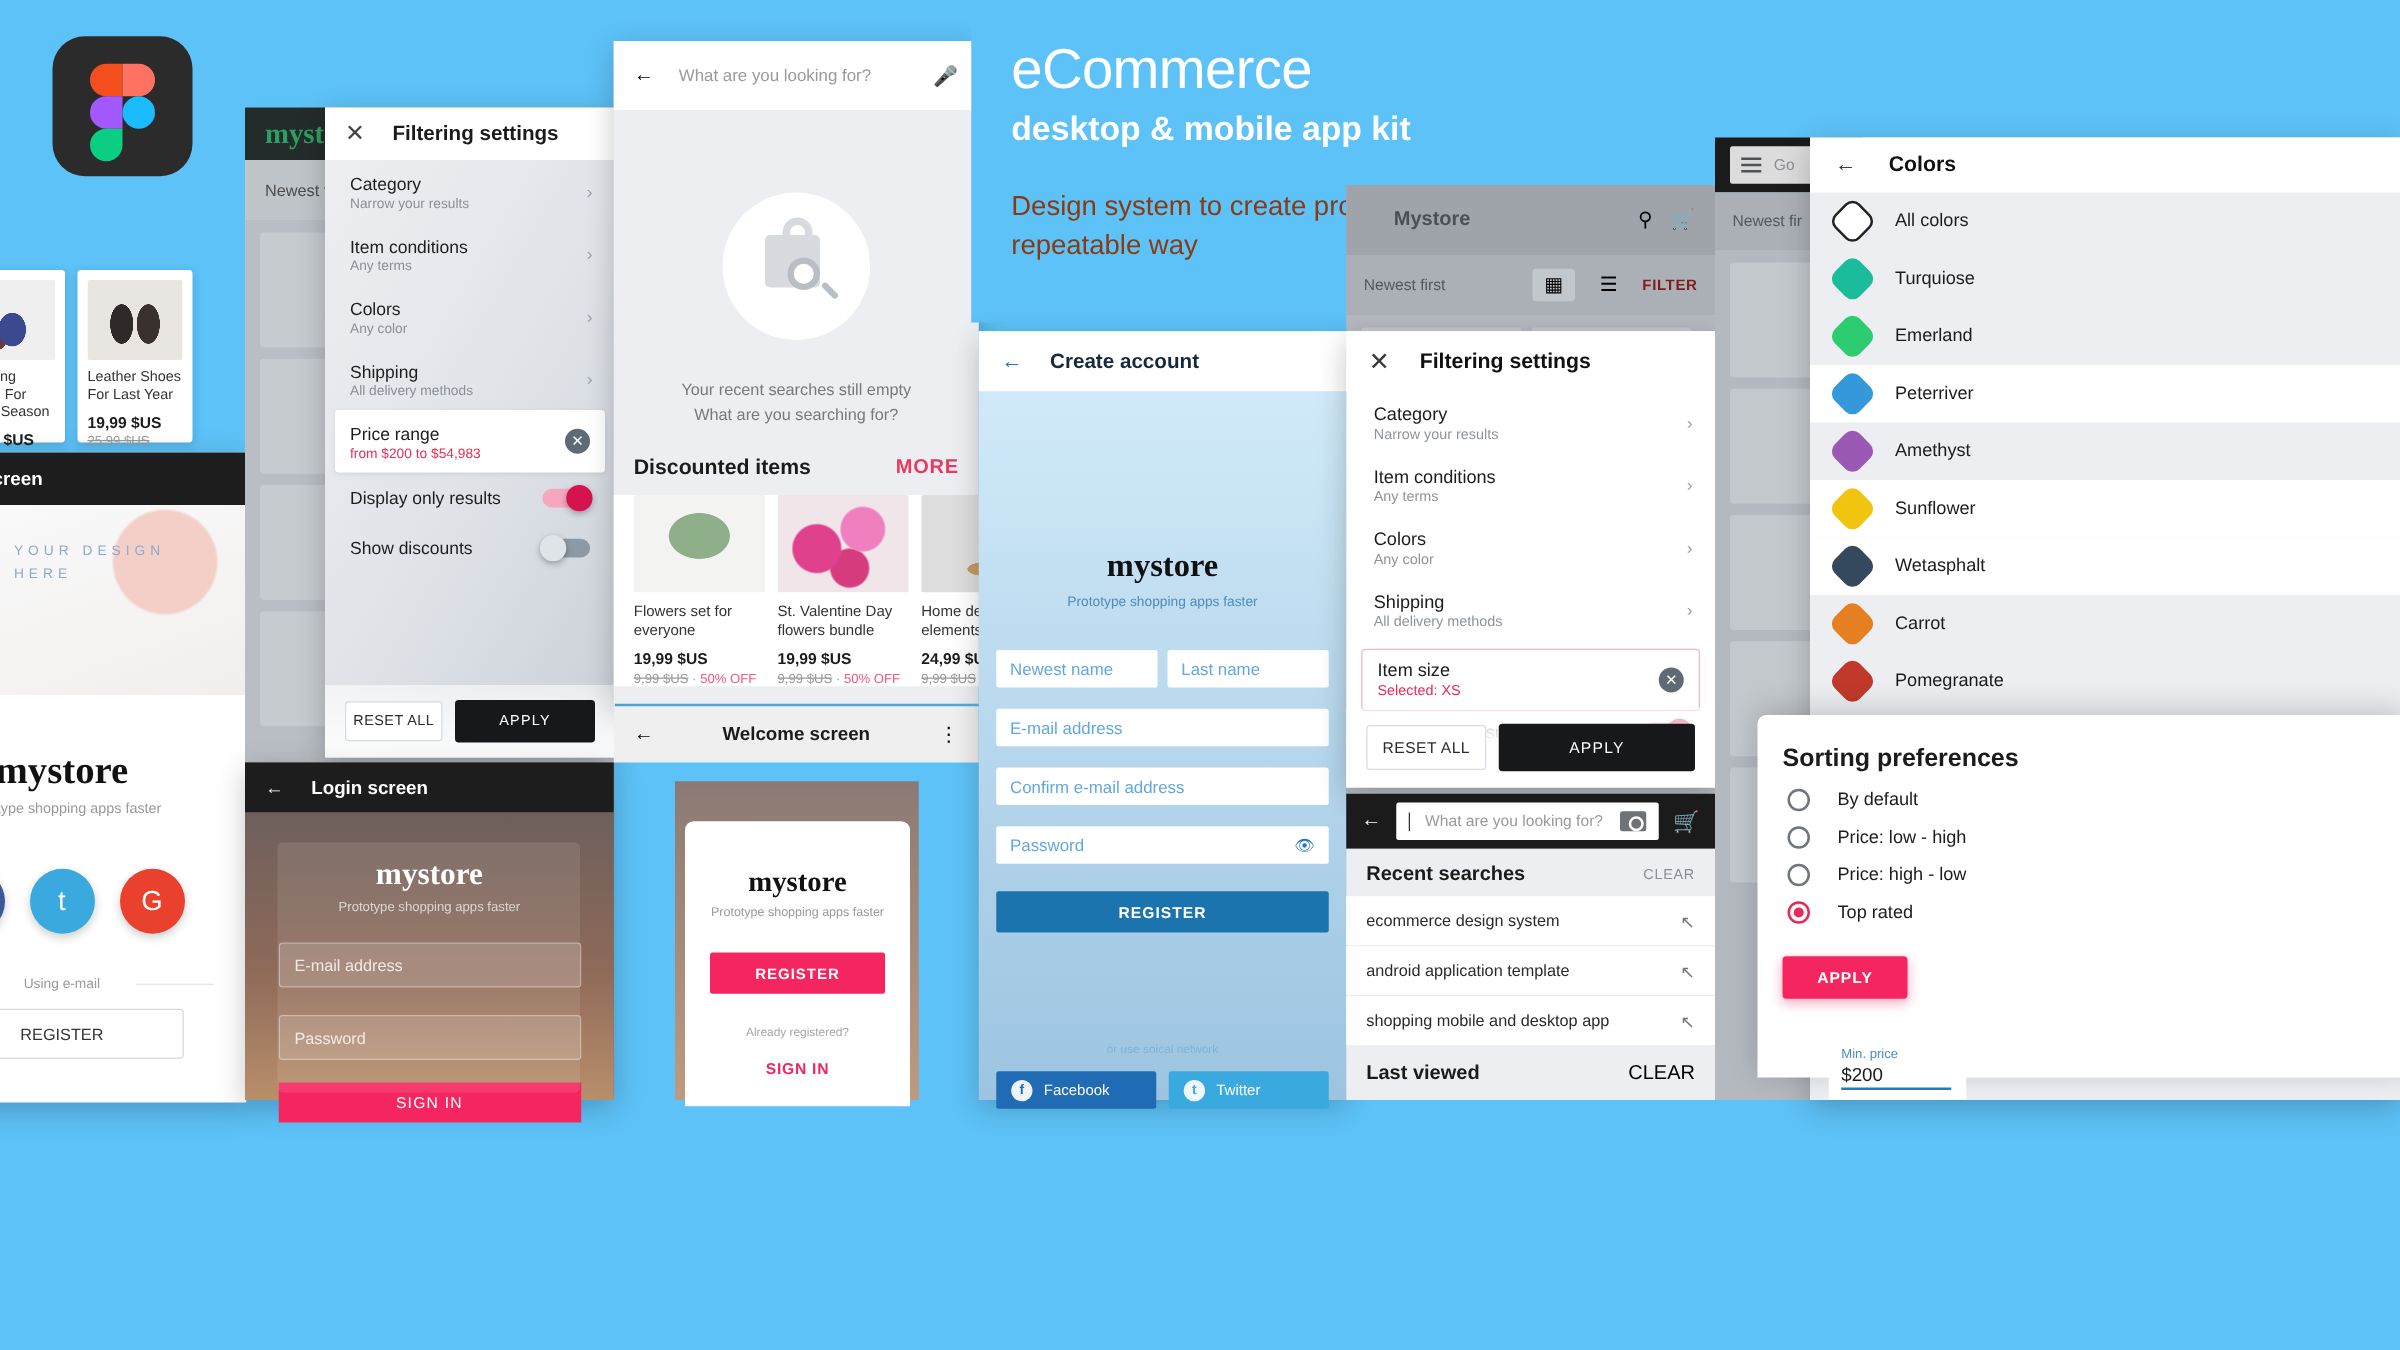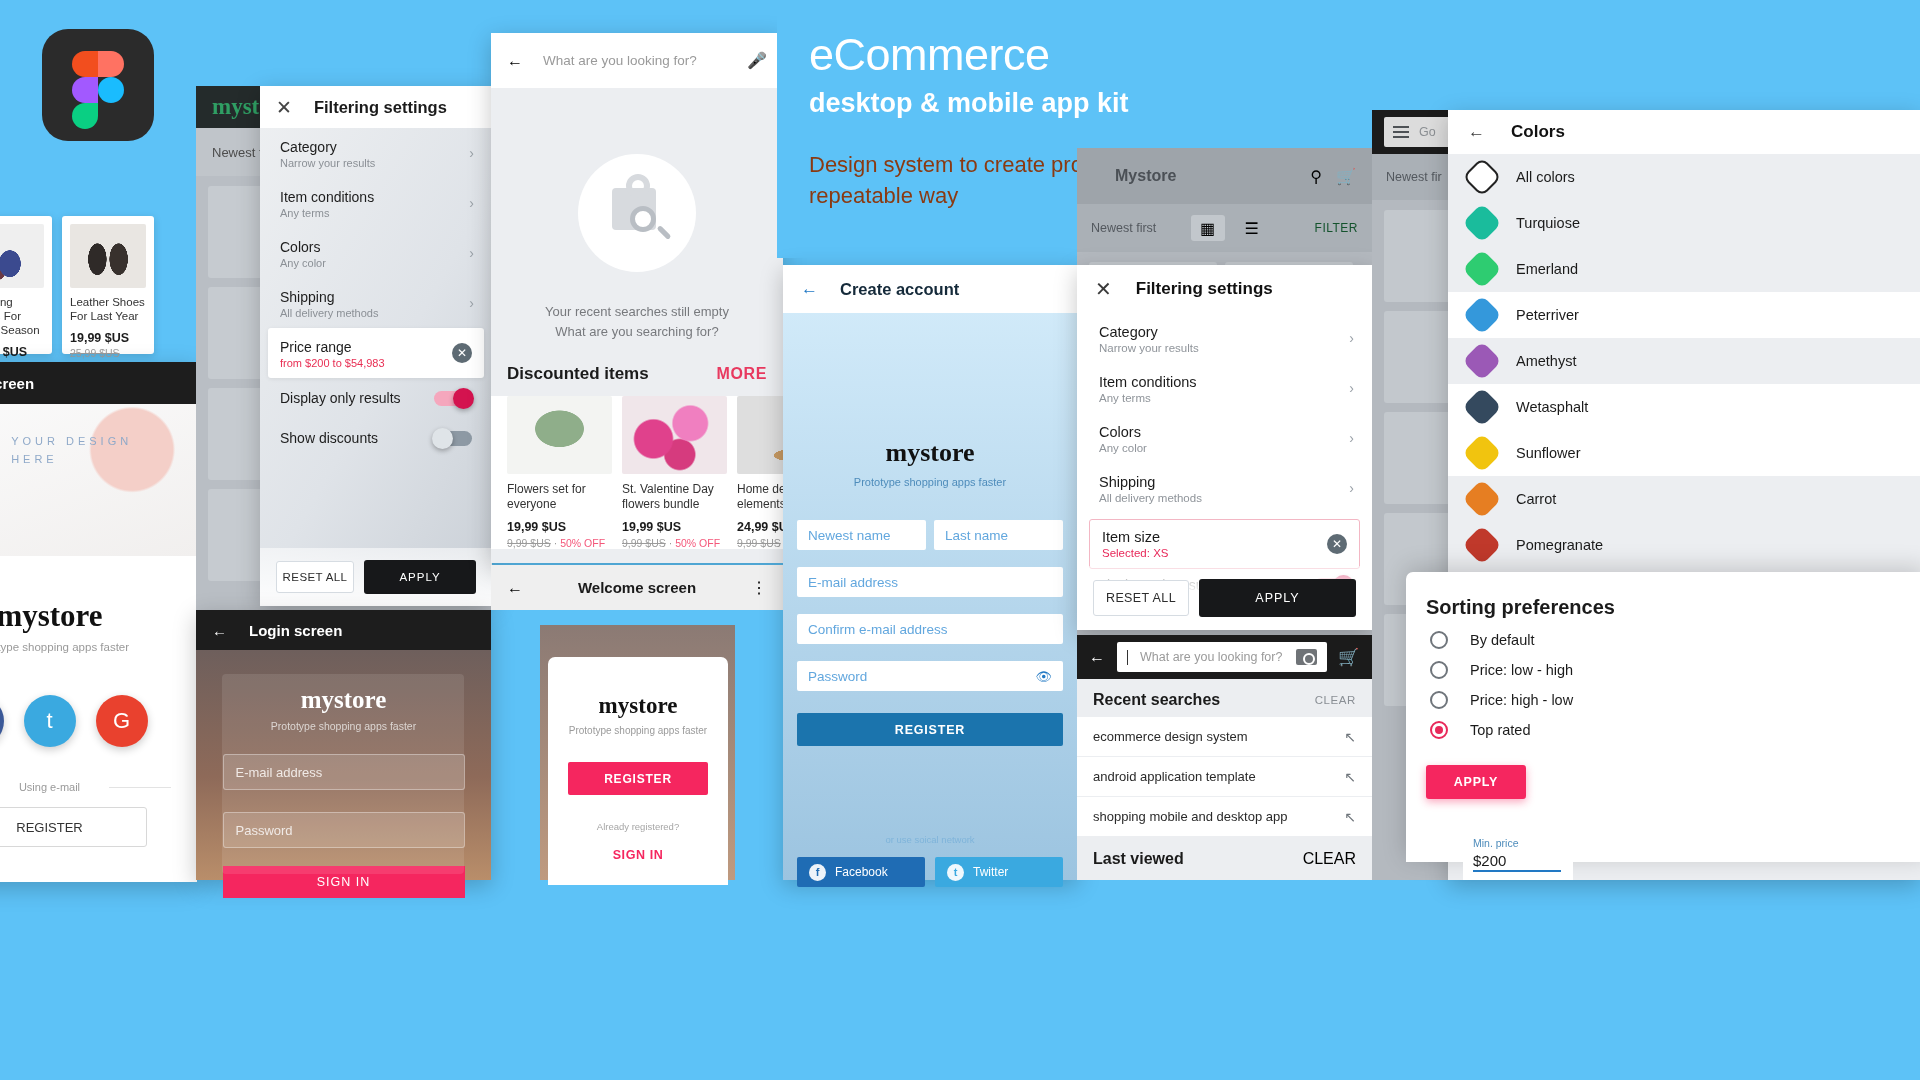--- a/index.html
+++ b/index.html
@@ -162,21 +162,21 @@
   .csoc.fb .ico { color:#1f6cb4; } .csoc.tw .ico { color:#3aa9e0; }
 
   
   #store-grey-mid { left:1077px; top:148px; width:295px; height:732px; background:#b4b9bf; }
   #store-grey-mid .hdr { height:56px; background:#9ea4aa; display:flex; align-items:center; padding:0 16px; gap:14px;}
   #store-grey-mid .hdr .title { flex:1; font-size:16px; color:#4b5056; font-weight:bold; margin-left:8px;}
   #store-grey-mid .toolbar { height:48px; background:#aab0b6; display:flex; align-items:center; padding:0 14px; gap:10px;}
   #store-grey-mid .toolbar .sortsel { flex:1; font-size:12.5px; color:#53585e;}
   #store-grey-mid .toolbar .vbtn { width:34px; height:26px; border-radius:3px; display:flex; align-items:center; justify-content:center;}
   #store-grey-mid .toolbar .vbtn.active { background:#c2c7cc; }
-  #store-grey-mid .toolbar .filter { font-size:12px; font-weight:normal; color:#14532d; letter-spacing:.5px;margin-left:36px;}
+  #store-grey-mid .toolbar .filter { font-size:12px; font-weight:bold; color:#7f1d1d; letter-spacing:.5px;}
   #store-grey-mid .grid { display:flex; flex-wrap:wrap; gap:8px; padding:10px 12px;}
   #store-grey-mid .grid .gt { width:128px; height:70px; background:#c3c8cd; border-radius:3px;}
 
   
   #filter-right { left:1077px; top:265px; width:295px; height:365px; background:#fff; }
   #filter-right .fhead { height:48px; display:flex; align-items:center; gap:24px; padding-left:18px; background:#fff;}
   #filter-right .fhead .x { font-size:20px; color:#3a3a3a;}
   #filter-right .fhead .t { font-size:17px; font-weight:bold; color:#111;}
   #filter-right .frow { padding:11px 16px 9px 22px; }
   #filter-right .frow .ft { font-size:14.5px; color:#1b1b1b; }
@@ -598,26 +598,26 @@
     </div>
     <div class="crow white">
       <span class="cswatch" style="background:#3498db"></span>
       <span class="cname">Peterriver</span>
     </div>
     <div class="crow">
       <span class="cswatch" style="background:#9b59b6"></span>
       <span class="cname">Amethyst</span>
     </div>
     <div class="crow white">
+      <span class="cswatch" style="background:#f1c40f"></span>
+      <span class="cname">Sunflower</span>
+    </div>
+    <div class="crow white">
       <span class="cswatch" style="background:#34495e"></span>
       <span class="cname">Wetasphalt</span>
-    </div>
-    <div class="crow white">
-      <span class="cswatch" style="background:#f1c40f"></span>
-      <span class="cname">Sunflower</span>
     </div>
     <div class="crow">
       <span class="cswatch" style="background:#e67e22"></span>
       <span class="cname">Carrot</span>
     </div>
     <div class="crow">
       <span class="cswatch" style="background:#c0392b"></span>
       <span class="cname">Pomegranate</span>
     </div>
   </div>

